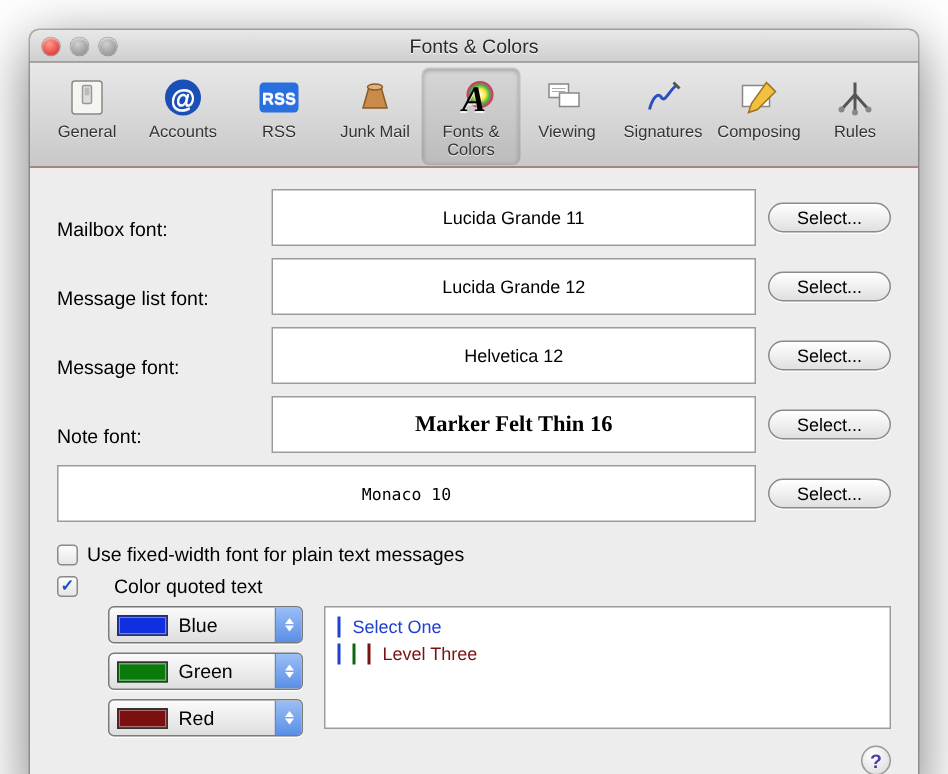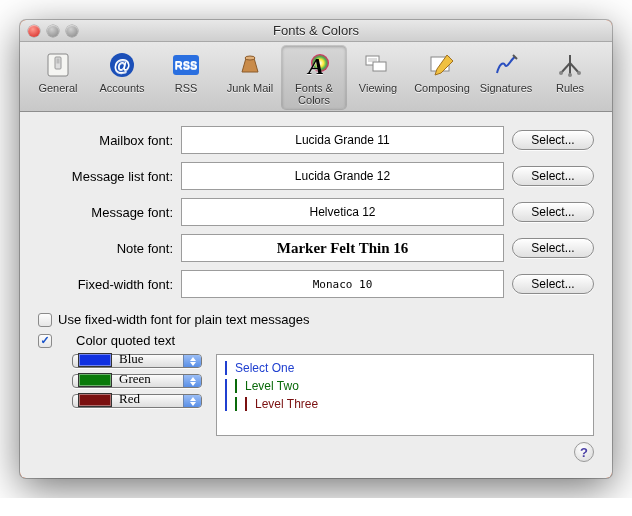--- a/index.html
+++ b/index.html
@@ -71,27 +71,28 @@
   }
 
   .font-row {
     display: flex;
     align-items: center;
     margin-bottom: 8px;
     gap: 8px;
   }
   .font-label {
     width: 135px;
-    text-align: right;
+    text-align: left;
     font-size: 13px;
     color: #000;
+    margin-top: 15px;
   }
   .font-field {
     flex: 1;
-    height: 28px;
+    height: 38px;
     background: #fff;
     border: 1px solid #9c9c9c;
     display: flex;
     align-items: center;
     justify-content: center;
     font-size: 12px;
   }
   .font-field.note { font-family: "Marker Felt", "Comic Sans MS", cursive; font-size: 15px; font-weight: 600; }
   .font-field.mono { font-family: Monaco, monospace; font-size: 11px; }
   .select-btn {
@@ -119,30 +120,29 @@
     font-size: 11px; color:#000;
   }
   .checkbox.checked::after { content: "✓"; color:#1852c9; font-weight:bold; }
 
   .quote-area {
     display:flex; gap: 14px; margin-top: 6px;
     align-items: flex-start;
   }
   .color-pops { display:flex; flex-direction:column; gap:6px; padding-left: 34px; }
   .popup {
-    width: 130px; height: 14px;
+    width: 130px; height: 25px;
     background: linear-gradient(#fbfbfb,#dedede);
     border: 1px solid #7a7a7a;
     border-radius: 4px;
-    display:flex; align-items:flex-end;
+    display:flex; align-items:center;
     box-shadow: 0 1px 0 rgba(255,255,255,0.8);
     position: relative;
     font-size: 13px;
     cursor: default;
-    font-family: Liberation Serif, serif;
   }
   .popup .swatch {
     width: 34px; height: 14px;
     margin: 0 7px 0 5px;
     border: 1px solid #333;
     box-shadow: inset 0 0 0 1px rgba(255,255,255,0.4);
   }
   .popup .arrows {
     position:absolute; right:0; top:0; bottom:0;
     width: 18px;
@@ -259,34 +259,34 @@
             <rect x="3" y="5" width="13" height="9" fill="#fff" stroke="#888"></rect>
             <rect x="10" y="11" width="13" height="9" fill="#fff" stroke="#888"></rect>
             <path d="M5 8 h9 M5 10 h9" stroke="#aaa" stroke-width="0.8"></path>
           </svg>
       </div>
       <div>Viewing</div>
     </div>
     <div class="tb-item">
       <div class="tb-icon">
         <svg width="30" height="28" viewBox="0 0 30 28">
+            <path d="M6 22 C 8 14, 12 10, 14 14 C 16 18, 20 8, 24 6" stroke="#2a4fc0" stroke-width="2" fill="none"></path>
+            <path d="M22 4 L26 8" stroke="#555" stroke-width="2"></path>
+          </svg>
+      </div>
+      <div>Signatures</div>
+    </div>
+    <div class="tb-item">
+      <div class="tb-icon">
+        <svg width="30" height="28" viewBox="0 0 30 28">
             <rect x="4" y="6" width="18" height="14" fill="#fff" stroke="#888"></rect>
             <path d="M20 4 L26 10 L14 22 L8 24 L10 18 Z" fill="#f0c040" stroke="#a07020"></path>
           </svg>
       </div>
       <div>Composing</div>
-    </div>
-    <div class="tb-item">
-      <div class="tb-icon">
-        <svg width="30" height="28" viewBox="0 0 30 28">
-            <path d="M6 22 C 8 14, 12 10, 14 14 C 16 18, 20 8, 24 6" stroke="#2a4fc0" stroke-width="2" fill="none"></path>
-            <path d="M22 4 L26 8" stroke="#555" stroke-width="2"></path>
-          </svg>
-      </div>
-      <div>Signatures</div>
     </div>
     <div class="tb-item">
       <div class="tb-icon">
         <svg width="30" height="28" viewBox="0 0 30 28">
             <path d="M15 4 L15 12 M15 12 L6 22 M15 12 L24 22 M15 12 L15 24" stroke="#555" stroke-width="2" fill="none"></path>
             <circle cx="6" cy="22" r="2" fill="#888"></circle>
             <circle cx="24" cy="22" r="2" fill="#888"></circle>
             <circle cx="15" cy="24" r="2" fill="#888"></circle>
           </svg>
       </div>
@@ -310,21 +310,20 @@
       <div class="font-label">Message font:</div>
       <div class="font-field">Helvetica 12</div>
       <div class="select-btn">Select...</div>
     </div>
     <div class="font-row">
       <div class="font-label">Note font:</div>
       <div class="font-field note">Marker Felt Thin 16</div>
       <div class="select-btn">Select...</div>
     </div>
     <div class="font-row">
-      <div class="font-label">Fixed-width font:</div>
       <div class="font-field mono">Monaco 10</div>
       <div class="select-btn">Select...</div>
     </div>
 
     <div class="check-row">
       <div class="checkbox"></div>
       <span>Use fixed-width font for plain text messages</span>
     </div>
     <div class="check-row" style="margin-top:6px;gap:24px;">
       <div class="checkbox checked"></div>
@@ -345,21 +344,20 @@
         </div>
         <div class="popup">
           <div class="swatch" style="background:#7a1010"></div>
           <span>Red</span>
           <div class="arrows"></div>
         </div>
       </div>
       <div class="preview">
         <div class="ql ql1">Select One</div>
         <div class="ql ql1" style="color:transparent;border-color:#2040d0;padding-top:0;padding-bottom:0;">
-          <div class="ql ql2" style="margin-left:0">Level Two</div>
           <div class="ql ql2" style="margin-left:0;color:transparent;border-color:#0a6a0a;padding-top:0;padding-bottom:0;">
             <div class="ql ql3" style="margin-left:0">Level Three</div>
           </div>
         </div>
       </div>
     </div>
 
     <div class="help">?</div>
     <div style="clear:both"></div>
   </div>

